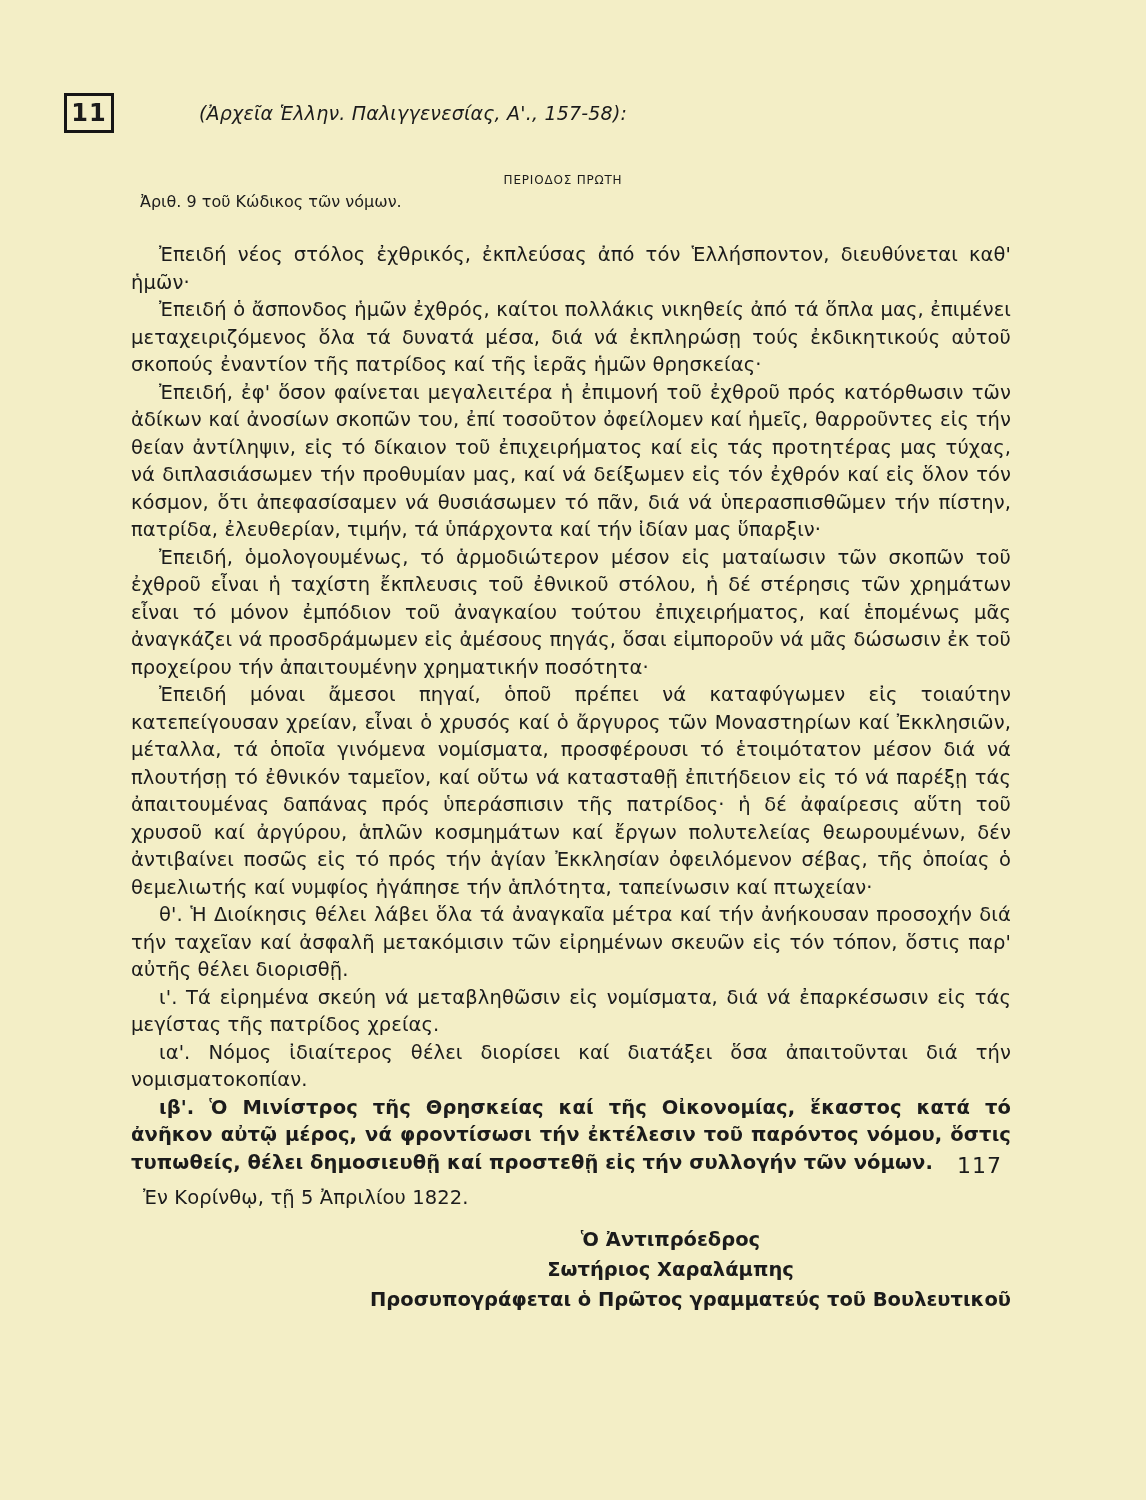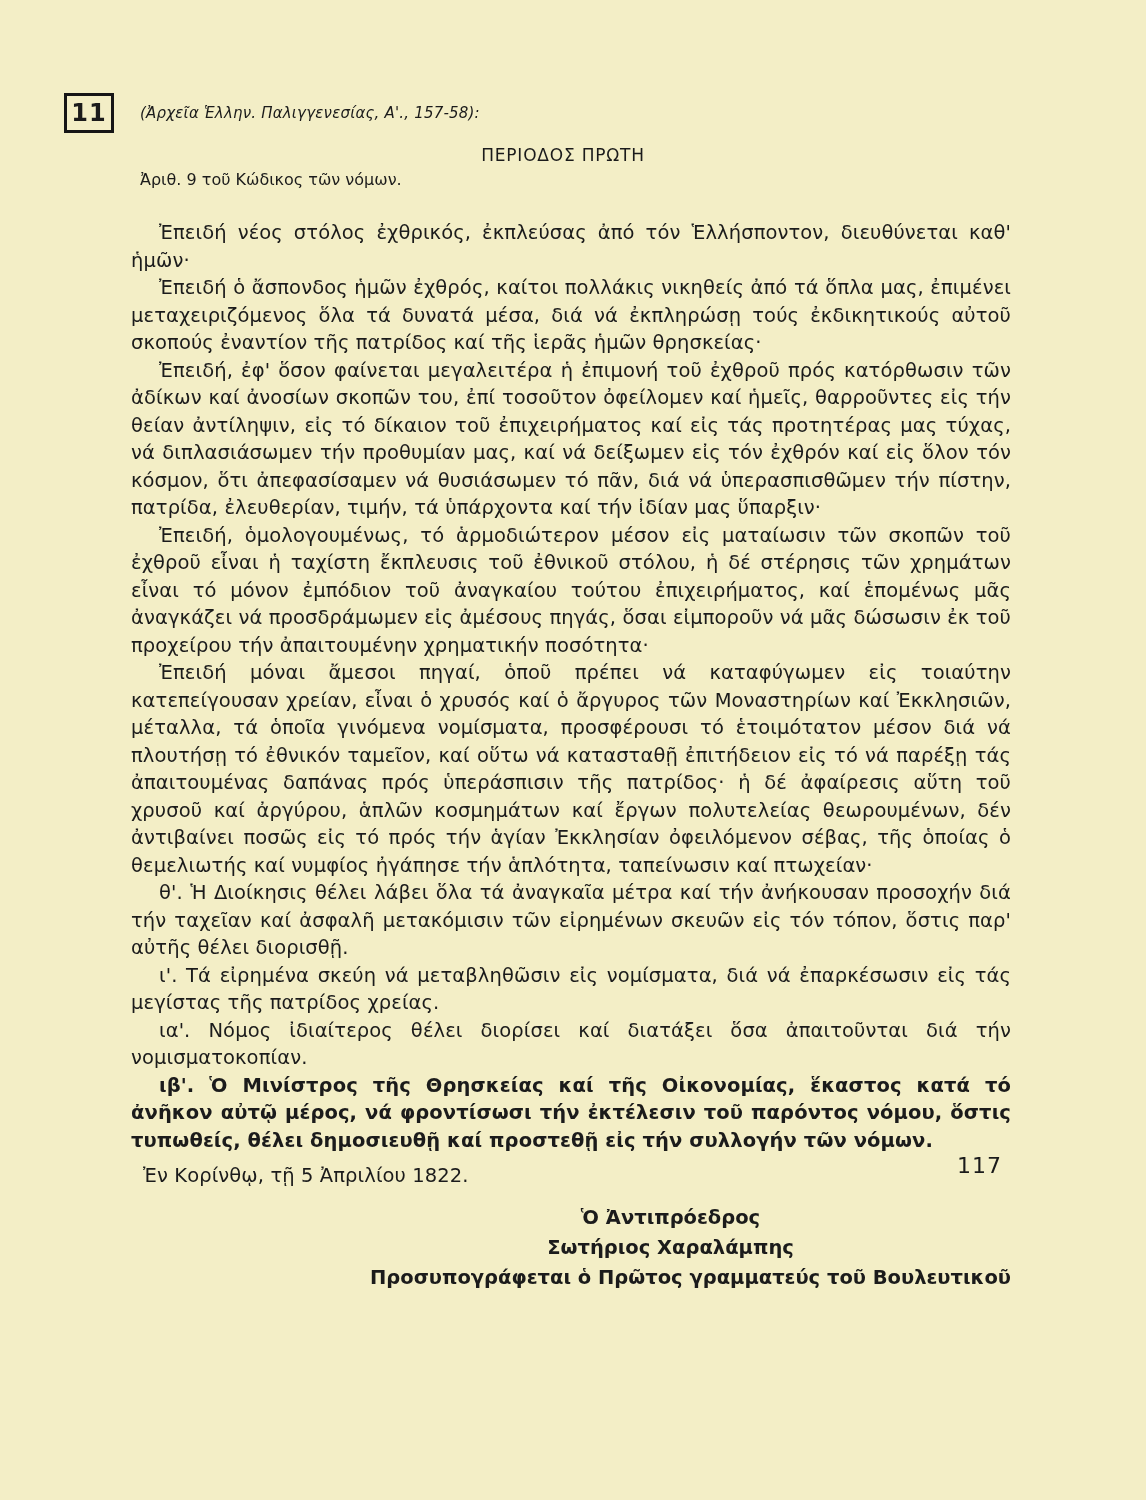--- a/index.html
+++ b/index.html
@@ -33,32 +33,32 @@
     display: flex;
     align-items: center;
     justify-content: center;
     font-weight: bold;
     font-size: 24px;
     letter-spacing: 1px;
     flex-shrink: 0;
   }
   .citation {
     font-style: italic;
-    font-size: 15px;
-    margin-left: 26px;
+    font-size: 19px;
+    margin-left: 85px;
     letter-spacing: 0.2px;
   }
   .content {
     padding: 0 135px 0 115px;
   }
   .period {
     text-align: center;
-    font-size: 17px;
+    font-size: 12px;
     letter-spacing: 0.8px;
-    margin-top: 12px;
+    margin-top: 40px;
   }
   .code-ref {
     font-size: 16px;
     margin-top: 5px;
     padding-left: 25px;
   }
   .title {
     text-align: center;
     font-size: 19.5px;
     line-height: 28px;

